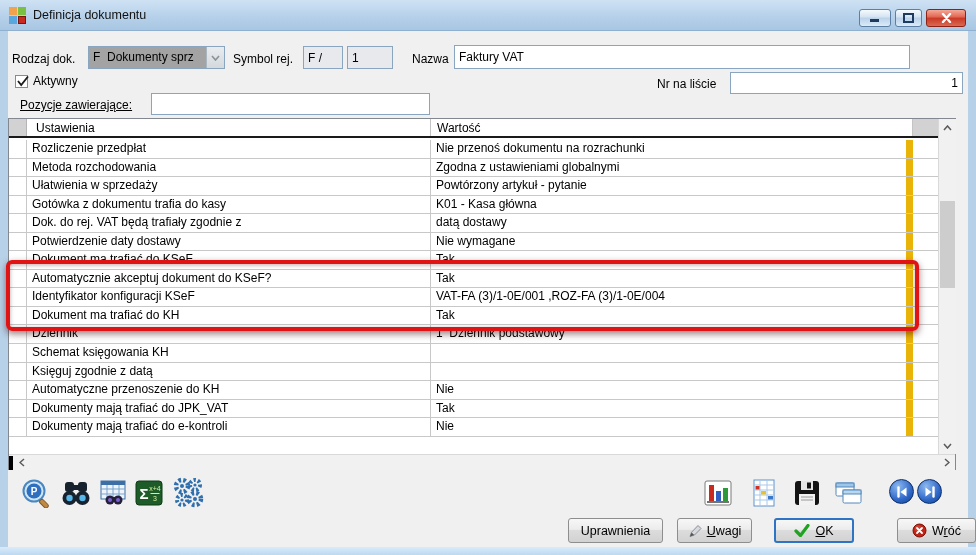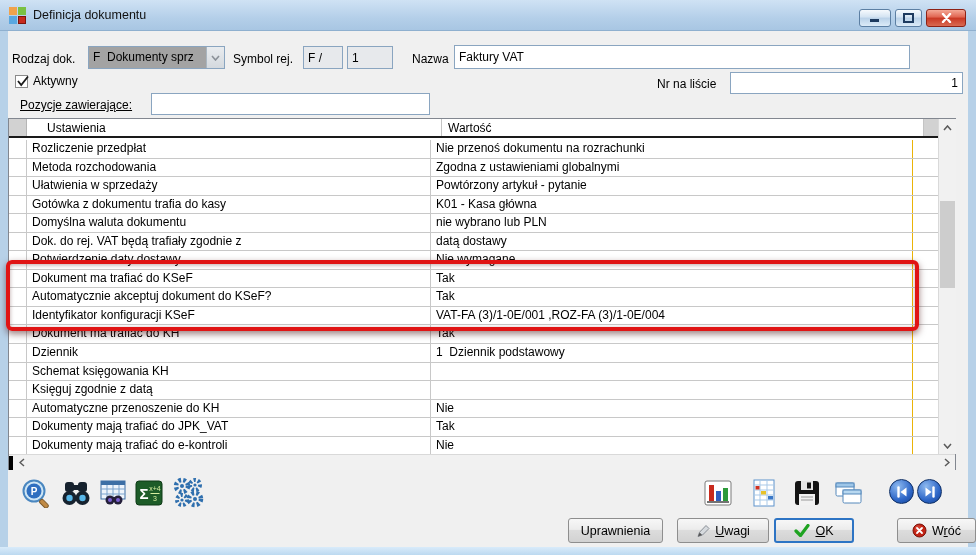--- a/index.html
+++ b/index.html
@@ -38,29 +38,29 @@
     display:flex;align-items:center;justify-content:center;}
   
   .checkbox{position:absolute;left:15px;top:75px;width:13px;height:13px;border:1px solid #8a8a8a;background:#fff;}
   .checkbox svg{display:none;position:absolute;left:-1px;top:-3px;}
   .checkbox.checked svg{display:block;}
   .b{font-weight:normal;}
   
   .table{position:absolute;left:8px;top:118px;width:948px;height:352px;border:1px solid #828790;background:#fff;}
   .thead{position:absolute;left:0;top:0;width:930px;height:19px;display:flex;border-bottom:2px solid #1a1a1a;background:#fff;}
   .thead .corner{width:18px;background:#d2d2d2;border-right:1px solid #b5b5b5;}
-  .thead .h1{width:404px;padding:2px 12px 0 9px;border-right:1px solid #c4c4c4;margin-left:11px;}
+  .thead .h1{width:404px;padding:2px 12px 0 9px;border-right:1px solid #c4c4c4;}
   .thead .h2{width:482px;padding:2px 8px 0 6px;border-right:1px solid #c4c4c4;}
   .thead .hg{flex:1;background:#d2d2d2;}
   .tbody{position:absolute;left:0;top:21px;width:930px;}
   .trow{display:flex;height:18.55px;border-bottom:1px solid #c8c8c8;background:#fff;}
   .cell{overflow:hidden;white-space:pre;line-height:17px;}
   .cell.rowhead{width:18px;border-right:1px solid #c8c8c8;}
   .cell.c-setting{width:404px;padding-left:5px;border-right:1px solid #c8c8c8;}
-  .cell.c-value{width:482px;padding-left:5px;border-right:1px solid #eab308;}
+  .cell.c-value{width:482px;padding-left:5px;border-right:7px solid #eab308;}
   .cell.c-gutter{flex:1;}
   
   .vscroll{position:absolute;left:929px;top:0;width:18px;height:335px;background:#f1f1f1;border-left:1px solid #d9d9d9;}
   .vscroll .arrow{position:absolute;left:0;width:17px;height:17px;display:flex;align-items:center;justify-content:center;}
   .vscroll .up{top:0;} .vscroll .down{bottom:0;}
   .vthumb{position:absolute;left:1px;top:82px;width:15px;height:87px;background:#cdcdcd;}
   .hscroll{position:absolute;left:0;top:335px;width:946px;height:16px;background:#f1f1f1;border-top:1px solid #d9d9d9;}
   .hmark{position:absolute;left:0;top:1px;width:4px;height:14px;background:#000;}
   .hscroll .arrow{position:absolute;top:0;width:16px;height:15px;display:flex;align-items:center;justify-content:center;}
   .hscroll .left{left:5px;} .hscroll .right{right:0;}
@@ -167,26 +167,20 @@
           <div class="cell c-gutter"></div>
         </div>
         <div class="trow">
           <div class="cell rowhead"></div>
           <div class="cell c-setting">Gotówka z dokumentu trafia do kasy</div>
           <div class="cell c-value">K01 - Kasa główna</div>
           <div class="cell c-gutter"></div>
         </div>
         <div class="trow">
           <div class="cell rowhead"></div>
-          <div class="cell c-setting">Domyślna waluta dokumentu</div>
-          <div class="cell c-value">nie wybrano lub PLN</div>
-          <div class="cell c-gutter"></div>
-        </div>
-        <div class="trow">
-          <div class="cell rowhead"></div>
           <div class="cell c-setting">Dok. do rej. VAT będą trafiały zgodnie z</div>
           <div class="cell c-value">datą dostawy</div>
           <div class="cell c-gutter"></div>
         </div>
         <div class="trow">
           <div class="cell rowhead"></div>
           <div class="cell c-setting">Potwierdzenie daty dostawy</div>
           <div class="cell c-value">Nie wymagane</div>
           <div class="cell c-gutter"></div>
         </div>
@@ -381,21 +375,21 @@
   <div class="navbtn" style="left:917px;">
     <svg width="14" height="14">
       <path d="M10.5 2.5v9" stroke="#fff" stroke-width="2.4" stroke-linecap="round"></path>
       <path d="M2.5 2.5L8.5 7l-6 4.5z" fill="#fff"></path>
     </svg>
   </div>
 
   <div class="btn" style="left:568px;width:95px;">
     <span class="btnlabel"><span>Uprawnienia</span><span class="u"></span><span></span></span>
   </div>
-  <div class="btn" style="left:677px;width:92px;">
+  <div class="btn" style="left:677px;width:75px;">
     <svg width="14" height="14">
       <path d="M2 12.5l1.5-4.2L10 1.5 13 4.5 6.5 11z" fill="#d6dade" stroke="#8a8f96"></path>
       <path d="M2 12.5l1.6-4.1 2.6 2.5z" fill="#555"></path>
     </svg>
     <span class="btnlabel"><span></span><span class="u">U</span><span>wagi</span></span>
   </div>
   <div class="btn default" style="left:774px;width:80px;">
     <svg width="16" height="13">
       <path d="M2 7l4.5 4.5L14 1.5" fill="none" stroke="#1fa321" stroke-width="3.2" stroke-linecap="round" stroke-linejoin="round"></path>
     </svg>

